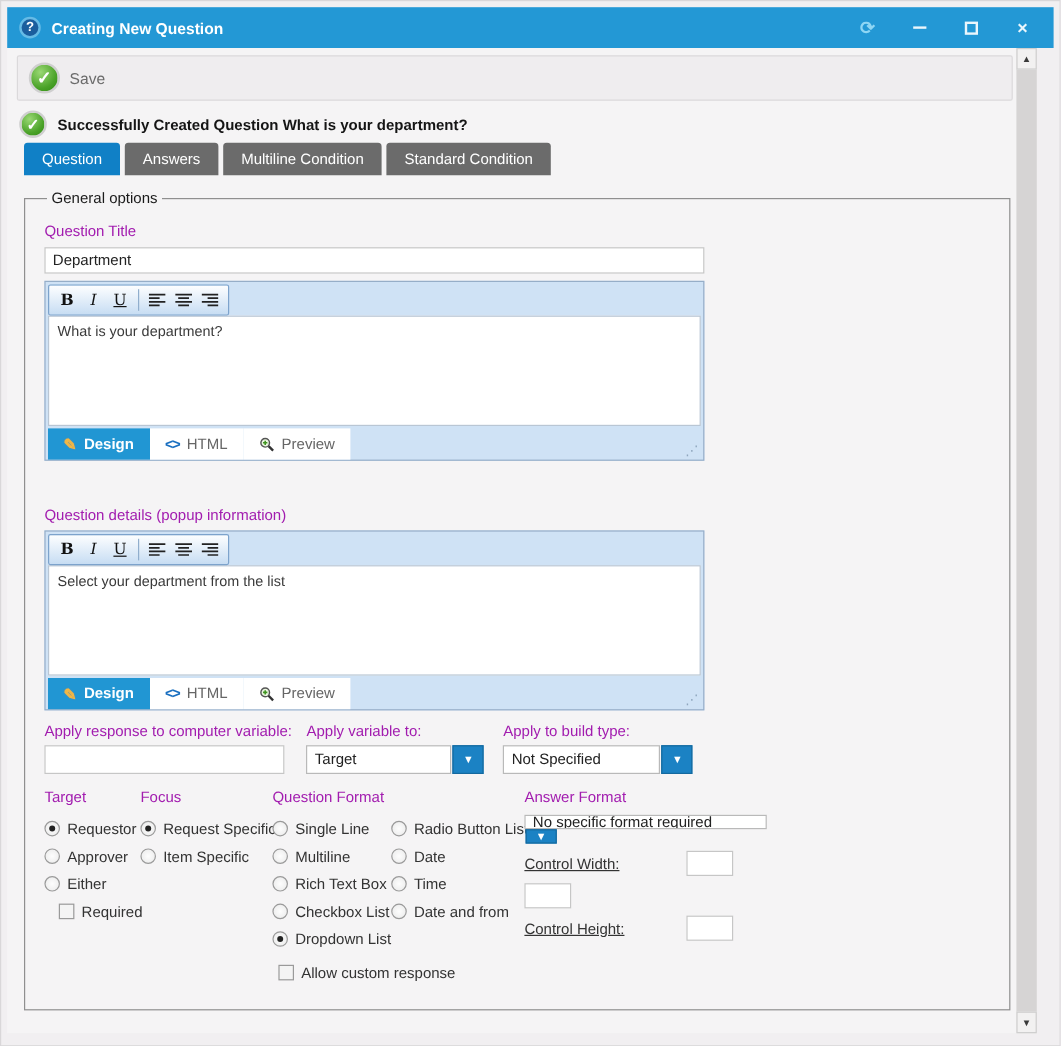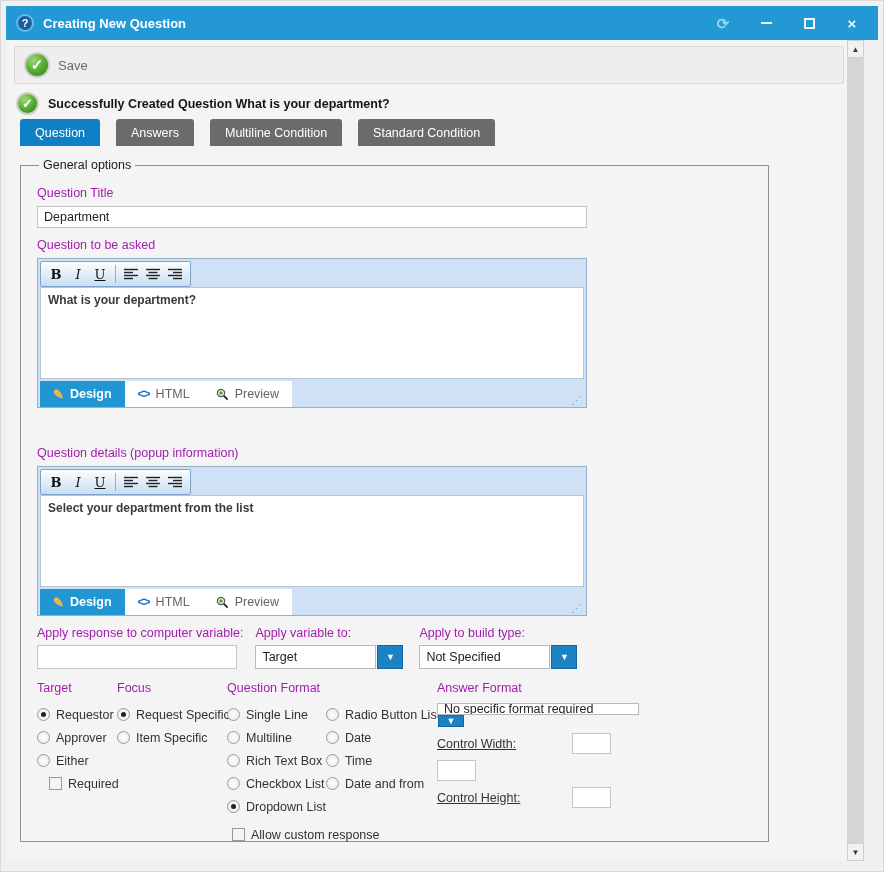--- a/index.html
+++ b/index.html
@@ -49,30 +49,30 @@
   }
   .save-icon { width:26px; height:26px; font-size:15px; }
   .save-label { margin-left:8px; color:#6b6b6b; font-size:13px; }
 
   
   .success-row { margin:7px 0 0 10px; display:flex; align-items:center; height:25px; }
   .success-icon { width:23px; height:23px; font-size:13px; }
   .success-text { margin-left:9px; font-size:12.5px; font-weight:bold; color:#151515; }
 
   
-  .tabs { margin:3px 0 12px 14px; display:flex; gap:16px; height:27px; }
+  .tabs { margin:3px 0 12px 14px; display:flex; gap:4px; height:27px; }
   .tab {
     color:#fff; font-size:12.5px; display:flex; align-items:center;
     padding:0 15px; border-radius:3px 3px 0 0; background:#6b6b6b; cursor:default;
   }
   .tab.active { background:#1080c6; }
 
   
   fieldset.general {
-    margin:2px 6px 0 14px; width:749px; height:684px;
+    margin:2px 6px 0 14px; width:822px; height:684px;
     border:1px solid #8f8f8f; padding:6px 0 0 16px; background:transparent;
   }
   fieldset.general legend { font-size:12.5px; color:#1a1a1a; padding:0 4px; margin-left:2px; }
   .field-label { font-size:12.5px; color:#a21caf; margin-top:8px; margin-bottom:6px; }
   .title-input {
     width:550px; height:22px; border:1px solid #c6c6c6; background:#fff;
     font-size:12.5px; padding:0 6px; color:#222;
   }
 
   
@@ -83,21 +83,21 @@
     background:linear-gradient(#fdfeff,#c7ddf3); border:1px solid #7da3cc; border-radius:2px;
   }
   .ed-btn { width:20px; height:20px; display:grid; place-items:center; cursor:default; border-radius:2px; }
   .ed-btn .glyph { font-family:"DejaVu Serif","Liberation Serif",serif; font-size:13px; color:#111; }
   .glyph-b { font-weight:bold; }
   .glyph-i { font-style:italic; }
   .glyph-u { text-decoration:underline; }
   .ed-sep { width:1px; height:18px; background:#90aecd; margin:0 3px; }
   .ed-content {
     margin:0 2px; height:92px; background:#fff; border:1px solid #b9c6d4;
-    font-size:12px; color:#3a3a3a; padding:5px 7px;font-weight:bold;
+    font-size:12px; color:#3a3a3a; padding:5px 7px;
   }
   .ed-tabs-row { height:26px; margin:2px; display:flex; align-items:stretch; position:relative; }
   .ed-tab {
     display:flex; align-items:center; gap:6px; padding:0 13px;
     background:#fff; color:#666; font-size:12.5px; cursor:default;
   }
   .ed-tab.active { background:#2196d3; color:#fff; font-weight:bold; }
   .pencil { color:#f2b844; font-size:13px; transform:rotate(0deg); text-shadow:0 0 1px #c96; }
   .html-glyph { color:#1a6fc0; font-weight:bold; font-size:12px; letter-spacing:-1px; }
   .resize-grip { position:absolute; right:2px; bottom:1px; color:#8fa6bd; font-size:11px; line-height:1; }
@@ -196,21 +196,20 @@
         <span class="tab">Multiline Condition</span>
         <span class="tab">Standard Condition</span>
       </div>
 
       <fieldset class="general">
         <legend>General options</legend>
 
         <div class="field-label">Question Title</div>
         <input class="title-input" type="text" value="Department" style="">
 
-        <div class="field-label" style="margin-top:10px;">Question to be asked</div>
 
         
         <div class="editor">
           <div class="ed-toolbar-row">
             <div class="ed-btn-panel">
               <span class="ed-btn">
                   <span class="glyph glyph-b">B</span>
                 </span>
               <span class="ed-btn">
                   <span class="glyph glyph-i">I</span>

